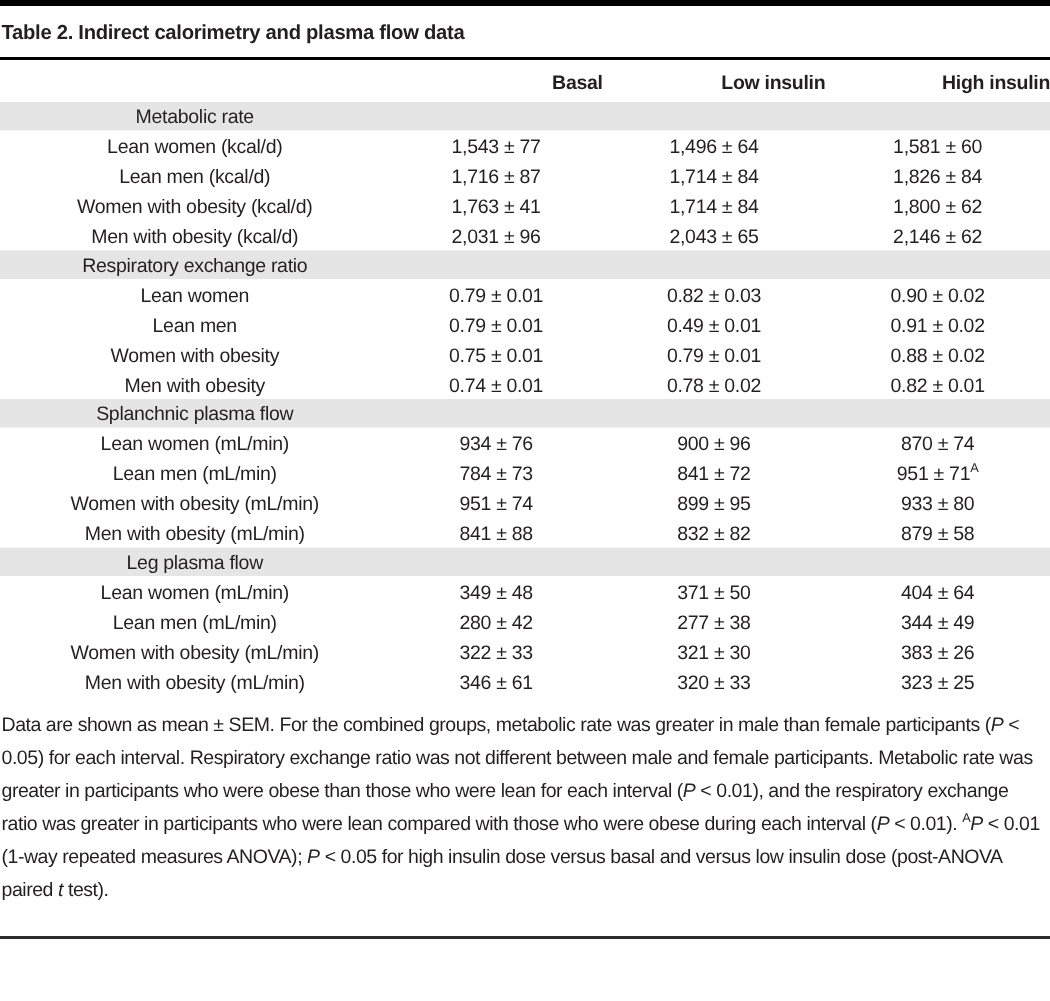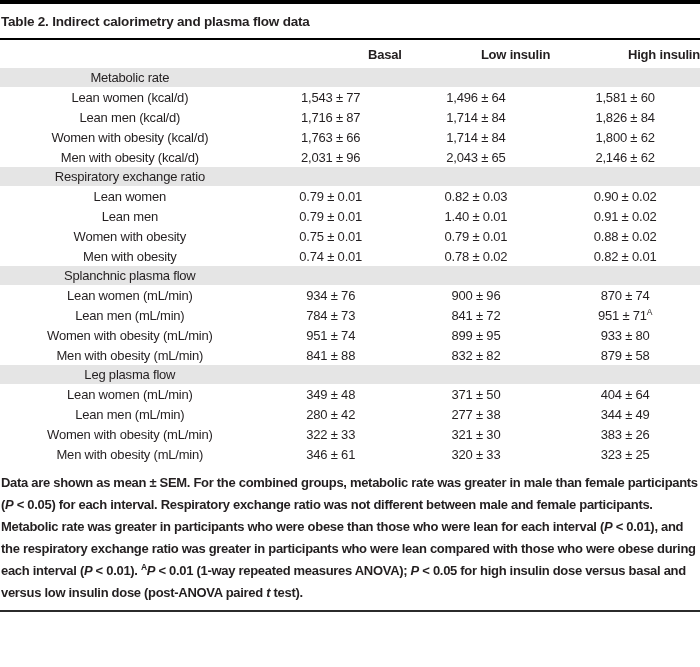--- a/index.html
+++ b/index.html
@@ -21,23 +21,22 @@
   }
   col.c1 { width:37.1%; } col.c2 { width:20.3%; }
   col.c3 { width:21.2%; } col.c4 { width:21.4%; }
   table.data td, table.data th { text-align:center; font-weight:normal; padding:0; }
   tr.colhead th { font-weight:bold; height:28px; vertical-align:bottom; padding-bottom:6px;text-align:right; }
   tr.section td { background:#e5e5e5; height:19px; }
   tr.datarow td { height:20px; }
   sup.mark { font-size:8.5px; vertical-align:super; line-height:0; }
   .footnote {
     margin-top:8px; font-size:13px; line-height:22px; letter-spacing:-0.3px;
-    padding:0 1px 6px 1px;
+    padding:0 1px 20px 1px;
     border-bottom:2px solid #2b2b2b;
-    font-weight:bold;
   }
   .footnote i { font-style:italic; }
   .footnote sup { font-size:8.5px; vertical-align:super; line-height:0; }
 </style>
 </head>
 <body>
 
 <div class="page">
   <div class="topbar"></div>
   <div class="title">Table 2. Indirect calorimetry and plasma flow data</div>
@@ -72,21 +71,21 @@
         <td>1,581 ± 60</td>
       </tr>
       <tr class="datarow">
         <td>Lean men (kcal/d)</td>
         <td>1,716 ± 87</td>
         <td>1,714 ± 84</td>
         <td>1,826 ± 84</td>
       </tr>
       <tr class="datarow">
         <td>Women with obesity (kcal/d)</td>
-        <td>1,763 ± 66</td>
+        <td>1,763 ± 41</td>
         <td>1,714 ± 84</td>
         <td>1,800 ± 62</td>
       </tr>
       <tr class="datarow">
         <td>Men with obesity (kcal/d)</td>
         <td>2,031 ± 96</td>
         <td>2,043 ± 65</td>
         <td>2,146 ± 62</td>
       </tr>
 
@@ -98,21 +97,21 @@
       </tr>
       <tr class="datarow">
         <td>Lean women</td>
         <td>0.79 ± 0.01</td>
         <td>0.82 ± 0.03</td>
         <td>0.90 ± 0.02</td>
       </tr>
       <tr class="datarow">
         <td>Lean men</td>
         <td>0.79 ± 0.01</td>
-        <td>1.40 ± 0.01</td>
+        <td>0.49 ± 0.01</td>
         <td>0.91 ± 0.02</td>
       </tr>
       <tr class="datarow">
         <td>Women with obesity</td>
         <td>0.75 ± 0.01</td>
         <td>0.79 ± 0.01</td>
         <td>0.88 ± 0.02</td>
       </tr>
       <tr class="datarow">
         <td>Men with obesity</td>

